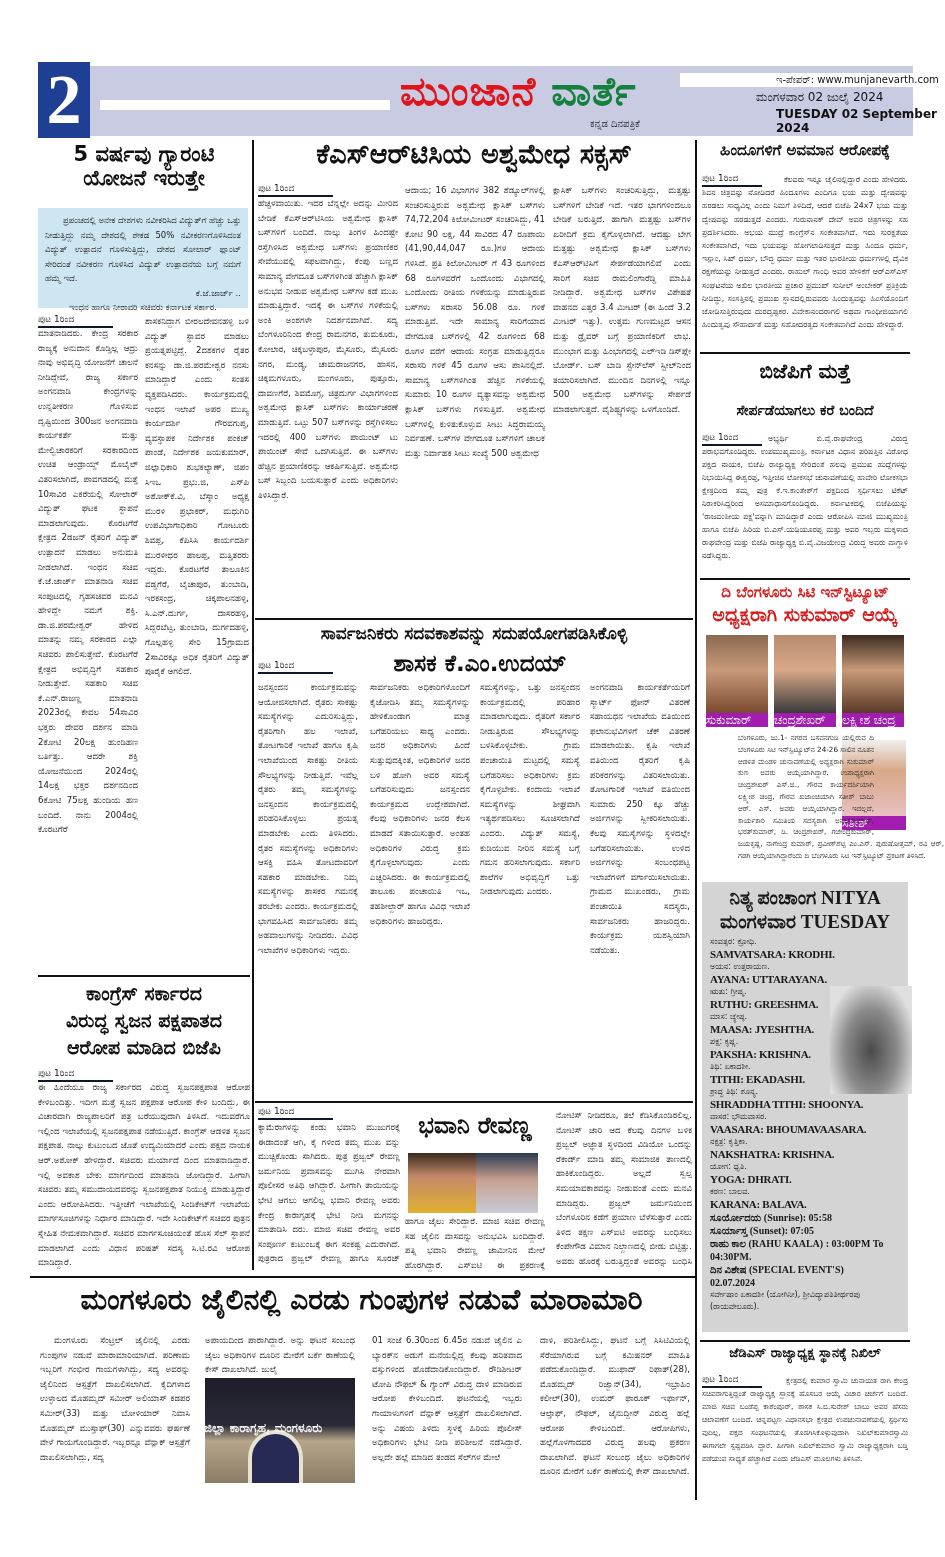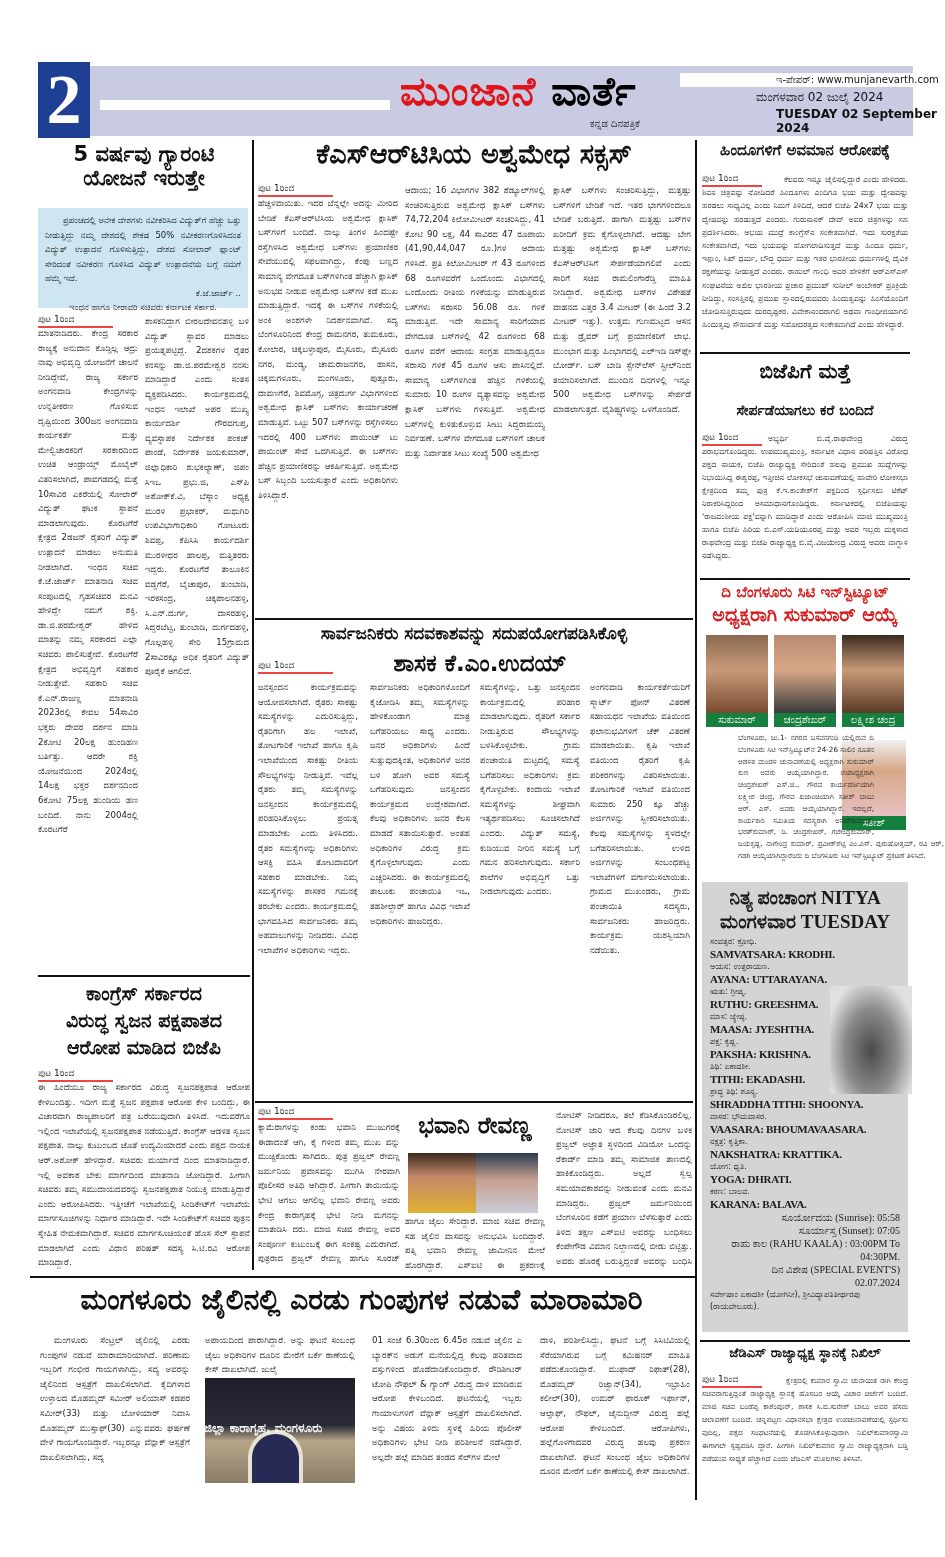--- a/index.html
+++ b/index.html
@@ -5,42 +5,42 @@
   * { box-sizing: border-box; margin: 0; padding: 0; }
   body { width: 945px; height: 1557px; background: #fff; font-family: "DejaVu Sans", sans-serif; color: #1a1a1a; position: relative; overflow: hidden; }
   .abs { position: absolute; }
   
   .mast-band { left: 38px; top: 66px; width: 875px; height: 70px; background: #c9cbe3; }
   .mast-white1 { left: 100px; top: 100px; width: 290px; height: 10px; background: #fff; }
   .mast-white2 { left: 680px; top: 73px; width: 233px; height: 14px; background: #fff; }
   .page-num { left: 38px; top: 62px; width: 52px; height: 76px; background: #1f3f95; color: #fff; font-family: "Liberation Serif", serif; font-weight: bold; font-size: 70px; line-height: 76px; text-align: center; }
   .logo { left: 400px; top: 68px; font-size: 40px; font-weight: bold; line-height: 46px; letter-spacing: 1px; }
   .logo .red { color: #e0141b; }
-  .logo .blk { color: #000000; }
+  .logo .blk { color: #15803d; }
   .logo-sub { left: 590px; top: 118px; font-size: 10px; color: #222; }
   .epaper { left: 760px; top: 74px; font-size: 10px; color: #111; margin-left: 16px; }
   .date-kn { left: 756px; top: 90px; font-size: 12px; color: #111; }
   .date-en { left: 776px; top: 107px; font-size: 12px; font-weight: bold; color: #111; }
   
   .vline { background: #111; width: 2px; }
   .hline { background: #111; height: 2px; }
   
   .hl { font-weight: bold; color: #111; text-align: center; line-height: 1.15; }
-  .byline { font-size: 9px; border-bottom: 2px solid #ef4444; width: 75px; padding-bottom: 1px; }
+  .byline { font-size: 9px; border-bottom: 2px solid #0f172a; width: 75px; padding-bottom: 1px; }
   .col { font-size: 8.6px; line-height: 14.6px; color: #222; text-align: justify; overflow: hidden; }
   .quote-box { left: 38px; top: 208px; width: 210px; height: 100px; background: #cde6f2; padding: 5px 7px; font-size: 8.5px; line-height: 14.5px; }
   .quote-box .sig { text-align: right; }
   .panch { left: 702px; top: 882px; width: 206px; height: 450px; background: #d4d4d4; padding: 4px 8px; font-family: "Liberation Serif", serif; }
   .panch .title { font-size: 19px; font-weight: bold; text-align: center; line-height: 24px; }
   .panch .row-kn { font-size: 8px; line-height: 12px; font-family: "DejaVu Sans", sans-serif; }
   .panch .row-en { font-size: 11px; font-weight: bold; line-height: 13px; letter-spacing: -0.3px; }
-  .panch .small { font-size: 10px; font-weight: normal; line-height: 13px; text-align: right; }
+  .panch .small { font-size: 10px; font-weight: bold; line-height: 13px; }
   .deity { left: 830px; top: 986px; width: 82px; height: 108px; background: radial-gradient(ellipse at 50% 60%, #4a4a4a 0%, #8a8a8a 45%, #e0e0e0 80%); }
   .photo { background: linear-gradient(180deg, #8a6a50, #c99a7a 45%, #7a4a30); }
-  .photo-cap { background: #15803d; color: #fff; font-size: 10px; text-align: center; line-height: 14px; }
+  .photo-cap { background: #a21caf; color: #fff; font-size: 12px; line-height: 14px; }
   .red-head { color: #d81c1c; font-weight: bold; text-align: center; font-size: 19px; line-height: 24px; }
   .jail-img { left: 205px; top: 1378px; width: 150px; height: 105px; background: linear-gradient(180deg, #1f1d2a 0%, #2a2a38 45%, #b5a58a 60%, #8a7d66 100%); }
   .jail-arch { left: 248px; top: 1430px; width: 55px; height: 53px; background: #262a55; border-radius: 28px 28px 0 0; border: 4px solid #e8e2d0; border-bottom: none; }
   .jail-text { left: 204px; top: 1385px; color: #f3f3f3; font-size: 12px; font-weight: bold; margin-top: 36px; }
   .bhav-img1 { left: 408px; top: 1153px; width: 68px; height: 60px; background: linear-gradient(180deg, #3a2a20 0%, #c58a6a 40%, #e0b030 100%); }
   .bhav-img2 { left: 476px; top: 1153px; width: 62px; height: 60px; background: linear-gradient(180deg, #2a3a50 0%, #c8a090 45%, #c8ccd8 100%); }
 </style>
 </head>
 <body>
 
@@ -158,21 +158,21 @@
     <div class="row-en">MAASA: JYESHTHA.</div>
     <div class="row-kn">ಪಕ್ಷ: ಕೃಷ್ಣ.</div>
     <div class="row-en">PAKSHA: KRISHNA.</div>
     <div class="row-kn">ತಿಥಿ: ಏಕಾದಶೀ.</div>
     <div class="row-en">TITHI: EKADASHI.</div>
     <div class="row-kn">ಶ್ರಾದ್ಧ ತಿಥಿ: ಶೂನ್ಯ.</div>
     <div class="row-en">SHRADDHA TITHI: SHOONYA.</div>
     <div class="row-kn">ವಾಸರ: ಭೌಮವಾಸರ.</div>
     <div class="row-en">VAASARA: BHOUMAVAASARA.</div>
     <div class="row-kn">ನಕ್ಷತ್ರ: ಕೃತ್ತಿಕಾ.</div>
-    <div class="row-en">NAKSHATRA: KRATTIKA.</div>
+    <div class="row-en">NAKSHATRA: KRISHNA.</div>
     <div class="row-kn">ಯೋಗ: ಧೃತಿ.</div>
     <div class="row-en">YOGA: DHRATI.</div>
     <div class="row-kn">ಕರಣ: ಬಾಲವ.</div>
     <div class="row-en">KARANA: BALAVA.</div>
     <div class="small">ಸೂರ್ಯೋದಯ (Sunrise): 05:58</div>
     <div class="small">ಸೂರ್ಯಾಸ್ತ (Sunset): 07:05</div>
     <div class="small">ರಾಹು ಕಾಲ (RAHU KAALA) : 03:00PM To 04:30PM.</div>
     <div class="small">ದಿನ ವಿಶೇಷ (SPECIAL EVENT'S)</div>
     <div class="small">02.07.2024</div>
     <div class="row-kn">ಸರ್ವೇಷಾಂ ಏಕಾದಶೀ (ಯೋಗಿನೀ), ಶ್ರೀವಿದ್ಯಾಪತಿತೀರ್ಥರಪು (ರಾಯವೇಲೂರು).</div>

